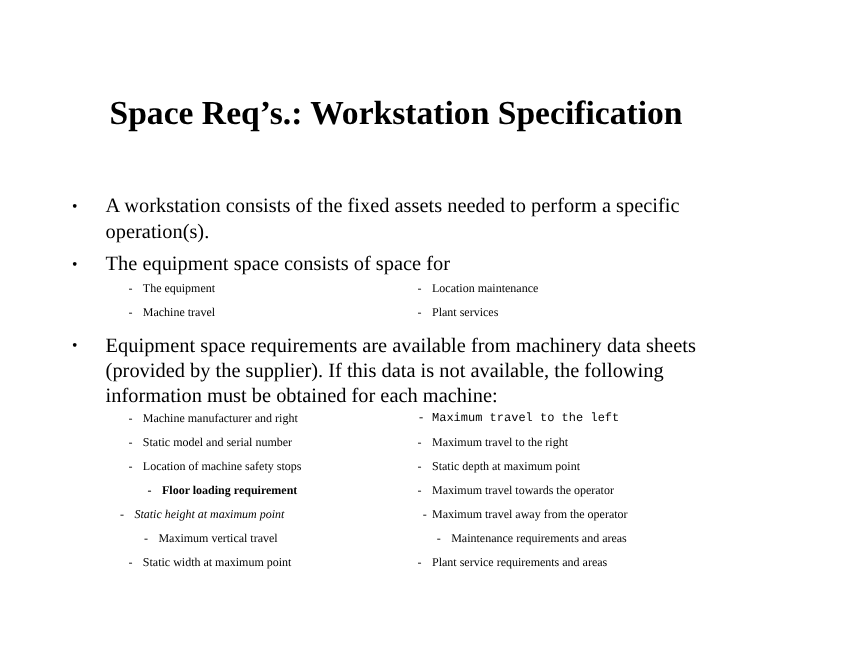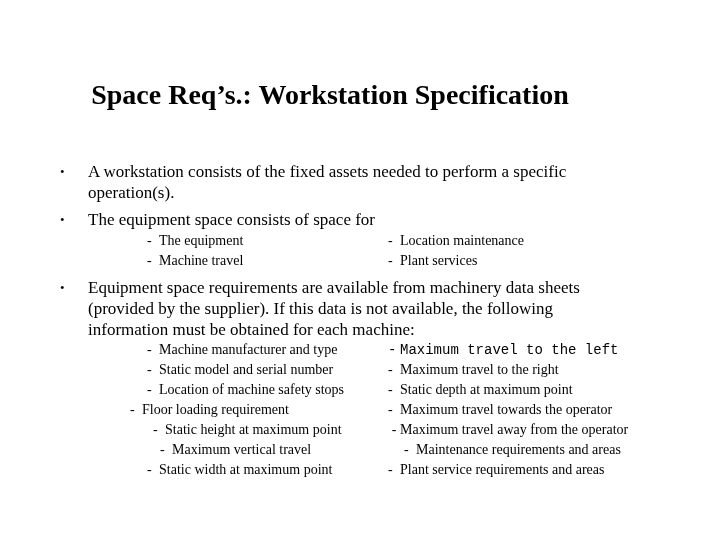--- a/index.html
+++ b/index.html
@@ -10,21 +10,21 @@
     .title {
       position: absolute; left: 0; width: 660px; top: 77px; text-align: center;
       font-size: 28px; font-weight: bold; line-height: 36px;
     }
     .bullet {
       position: absolute; left: 60px; font-size: 17px; line-height: 21px; width: 540px;
     }
     .bullet .dot { position: absolute; left: 0; top: 0; width: 14px; font-size: 13px; }
     .bullet .text { position: absolute; left: 28px; width: 530px; }
     .sub {
-      position: absolute; font-size: 14px; line-height: 20px; margin-left: 40px;
+      position: absolute; font-size: 10px; line-height: 20px;
     }
     .sub .dash { display: inline-block; width: 12px; }
   </style>
 </head>
 <body>
 
 <div class="title">Space Req’s.: Workstation Specification</div>
 
 <div class="bullet" style="top:161px;">
   <span class="dot">•</span>
@@ -47,25 +47,25 @@
 </div>
 <div class="sub" style="left:348px; top:251px;">
   <span class="dash">-</span><span>Plant services</span>
 </div>
 
 <div class="bullet" style="top:277px;">
   <span class="dot">•</span>
   <span class="text">Equipment space requirements are available from machinery data sheets (provided by the supplier).  If this data is not available, the following information must be obtained for each machine:</span>
 </div>
 
-<div class="sub" style="left:107px; top:340px;"><span class="dash">-</span><span>Machine manufacturer and type</span></div>
+<div class="sub" style="left:107px; top:340px;"><span class="dash">-</span><span>Machine manufacturer and right</span></div>
 <div class="sub" style="left:107px; top:360px;"><span class="dash">-</span><span>Static model and serial number</span></div>
 <div class="sub" style="left:107px; top:380px;"><span class="dash">-</span><span>Location of machine safety stops</span></div>
-<div class="sub" style="left:90px; top:400px;"><span class="dash">-</span><span>Floor loading requirement</span></div>
-<div class="sub" style="left:113px; top:420px;"><span class="dash">-</span><span>Static height at maximum point</span></div>
+<div class="sub" style="left:123px; top:400px;font-weight:bold;"><span class="dash">-</span><span>Floor loading requirement</span></div>
+<div class="sub" style="left:100px; top:420px;font-style:italic;"><span class="dash">-</span><span>Static height at maximum point</span></div>
 <div class="sub" style="left:120px; top:440px;"><span class="dash">-</span><span>Maximum vertical travel</span></div>
 <div class="sub" style="left:107px; top:460px;"><span class="dash">-</span><span>Static width at maximum point</span></div>
 
 <div class="sub" style="left:348px; top:340px;font-family:Liberation Mono, monospace;"><span class="dash">-</span><span>Maximum travel to the left</span></div>
 <div class="sub" style="left:348px; top:360px;"><span class="dash">-</span><span>Maximum travel to the right</span></div>
 <div class="sub" style="left:348px; top:380px;"><span class="dash">-</span><span>Static depth at maximum point</span></div>
 <div class="sub" style="left:348px; top:400px;"><span class="dash">-</span><span>Maximum travel towards the operator</span></div>
 <div class="sub" style="left:348px; top:420px;text-align:center;"><span class="dash">-</span><span>Maximum travel away from the operator</span></div>
 <div class="sub" style="left:364px; top:440px;"><span class="dash">-</span><span>Maintenance requirements and areas</span></div>
 <div class="sub" style="left:348px; top:460px;"><span class="dash">-</span><span>Plant service requirements and areas</span></div>

